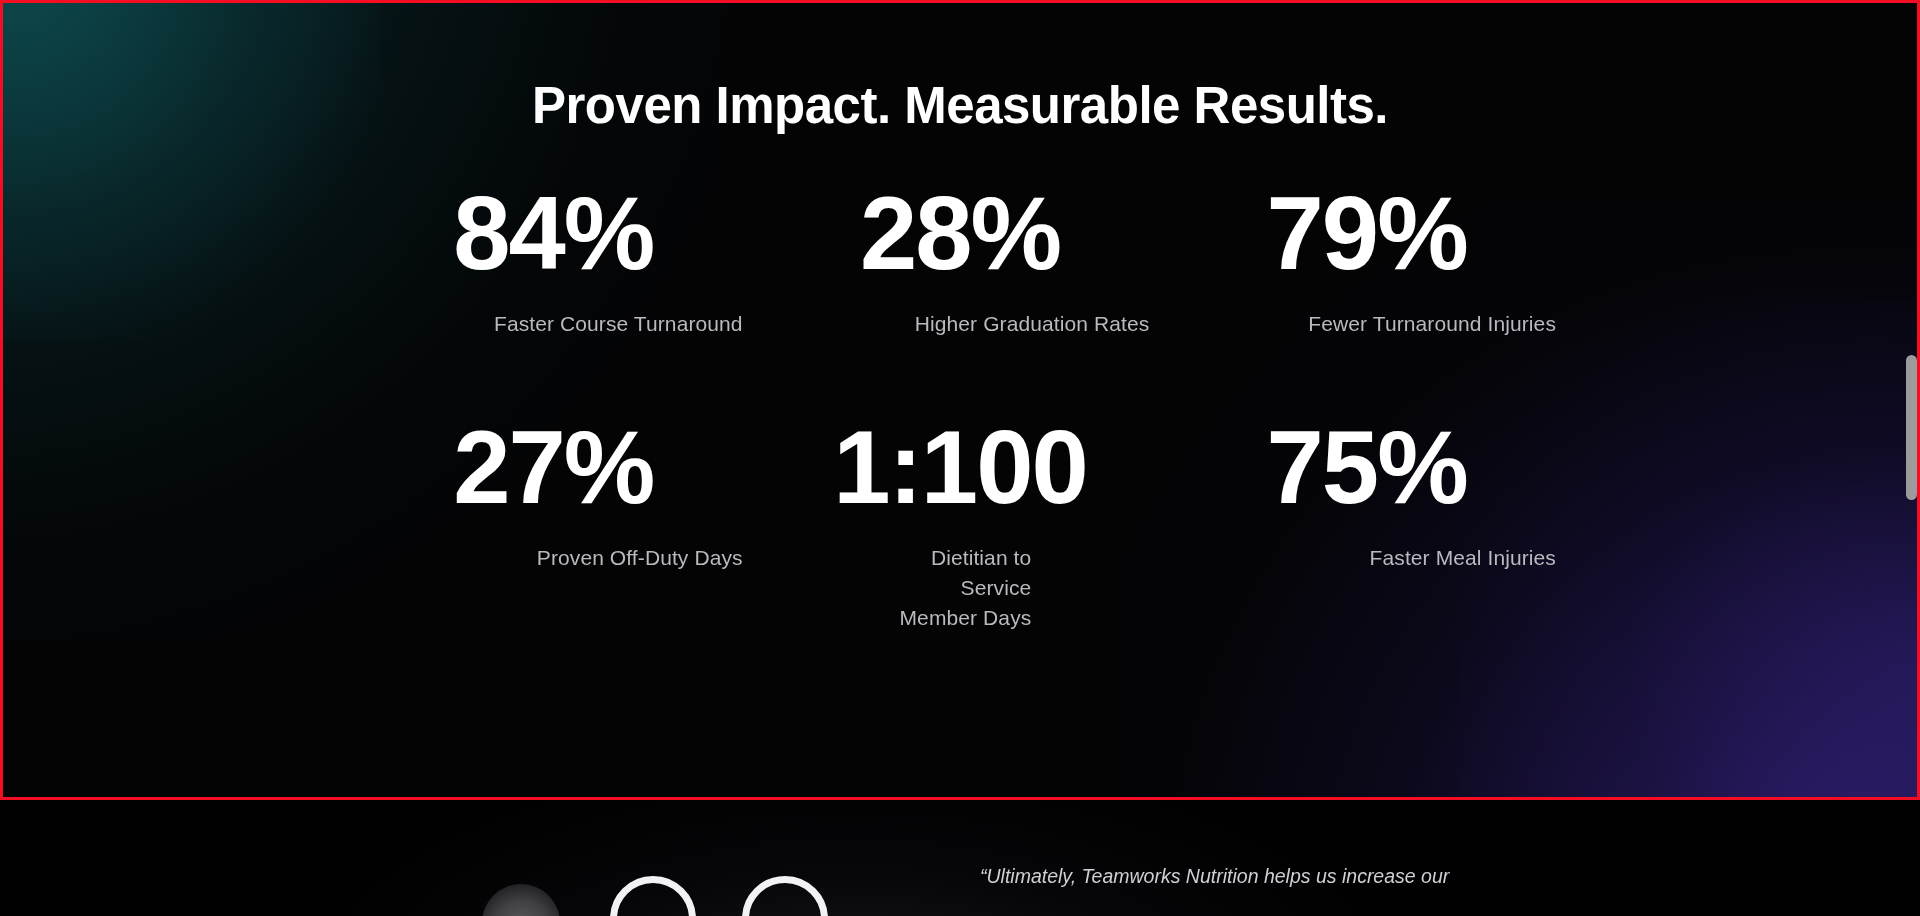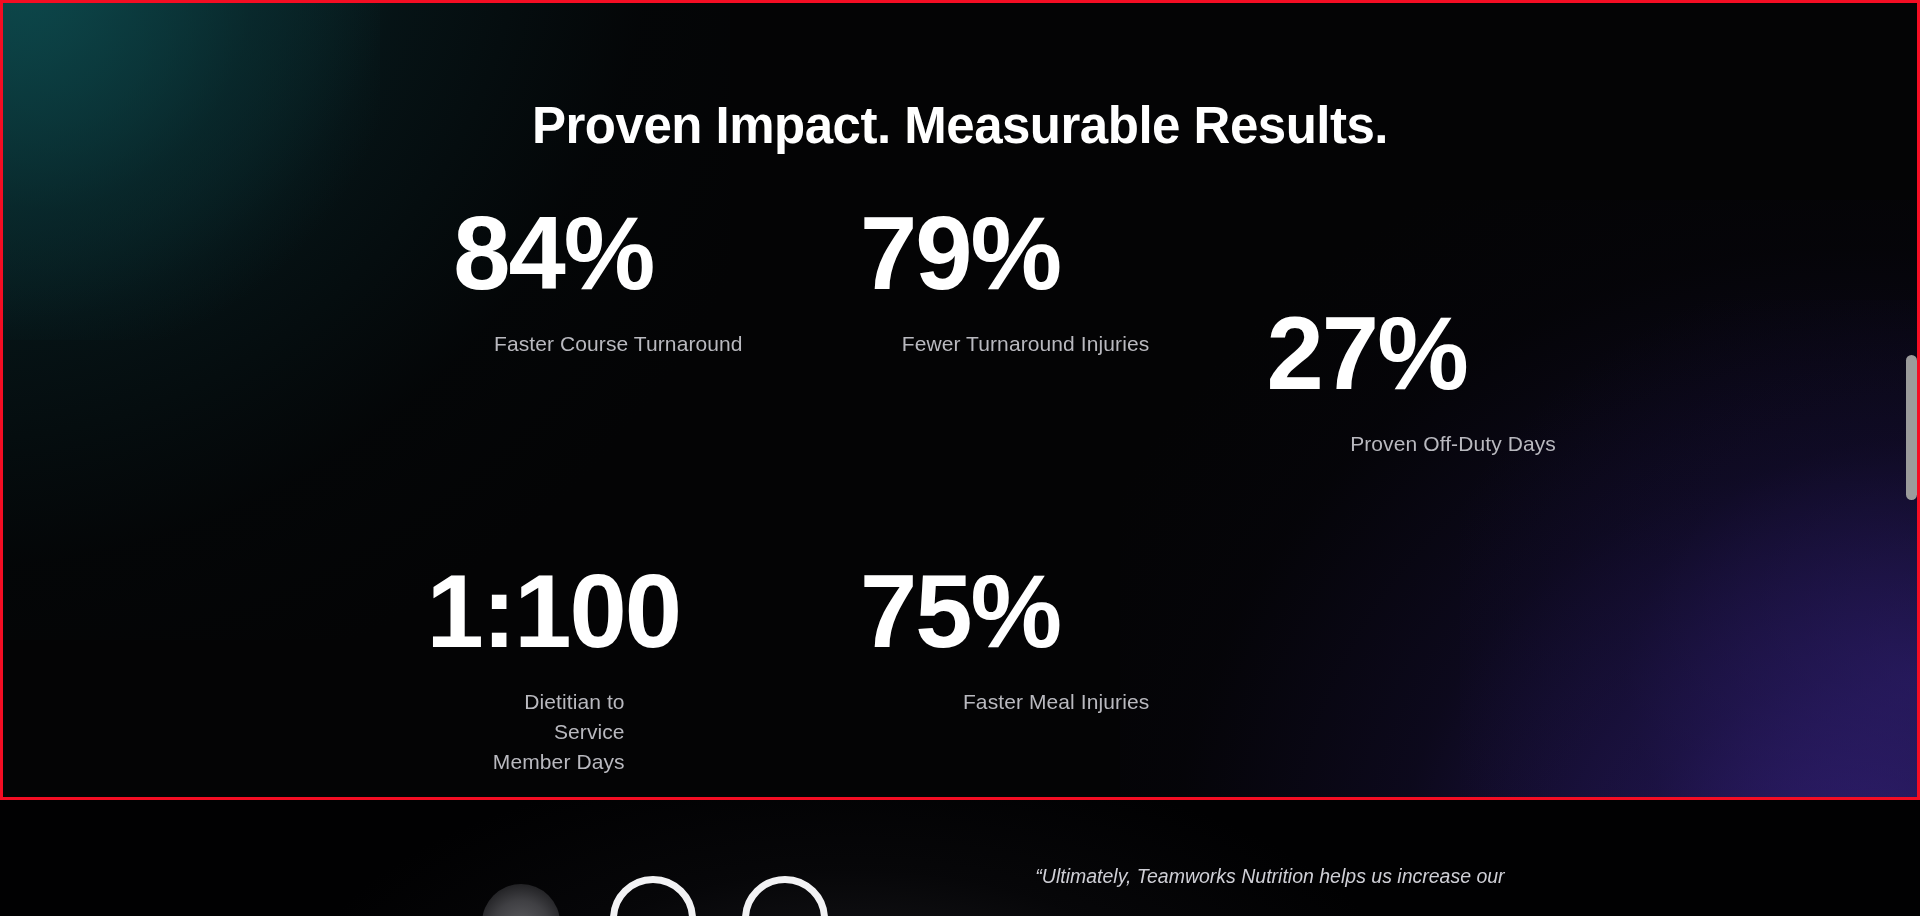--- a/index.html
+++ b/index.html
@@ -72,21 +72,21 @@
                 rgba(46,30,110,0.55) 0%,
                 rgba(24,16,60,0.28) 45%,
                 rgba(0,0,0,0) 78%);
     pointer-events:none;
   }
 
   .impact-inner {
     position:relative;
     z-index:3;
     width:1920px;
-    padding-top:96px;
+    padding-top:76px;
   }
 
   #impact-heading {
     text-align:center;
     color:#ffffff;
     font-size:51px;
     line-height:1.18;
     font-weight:700;
     letter-spacing:-0.5px;
     font-family:"Liberation Sans", sans-serif;
@@ -98,21 +98,21 @@
     display:grid;
     grid-template-columns:repeat(3, 1fr);
     row-gap:0;
     column-gap:0;
     margin-top:46px;
   }
   .stat-cell {
     text-align:center;
     padding:0 14px;
   }
-  .stat-row2 { margin-top:100px; }
+  .stat-row2 { margin-top:76px; }
 
   .stat-value {
     color:#ffffff;
     font-size:103px;
     font-weight:700;
     line-height:1.0;
     letter-spacing:-2px;
     white-space:nowrap;
     font-family:"Liberation Sans", sans-serif;
   }
@@ -182,21 +182,20 @@
   .logo-c {
     left:272px; width:86px; height:86px;
     border:7px solid #f2f2f4;
     background:transparent;
   }
 
   #testimonial-quote {
     position:absolute;
     left:980px; top:862px;
     width:580px;
-    text-align:center;
     color:#cfcfd6;
     font-size:19.5px;
     font-style:italic;
     line-height:1.52;
     z-index:5;
     font-family:"Liberation Sans", sans-serif;
   }
 
   
   #scrollbar-track {
@@ -233,20 +232,24 @@
 
       <h2 id="impact-heading">Proven Impact. Measurable Results.</h2>
 
       <div class="stats-grid">
 
         <div class="stat-cell">
           <div class="stat-value">84%</div>
           <div class="stat-label">Faster Course Turnaround</div>
         </div>
 
+        <div class="stat-cell">
+          <div class="stat-value">28%</div>
+          <div class="stat-label">Higher Graduation Rates</div>
+        </div>
 
         <div class="stat-cell">
           <div class="stat-value">79%</div>
           <div class="stat-label">Fewer Turnaround Injuries</div>
         </div>
 
         <div class="stat-cell stat-row2">
           <div class="stat-value">27%</div>
           <div class="stat-label">Proven Off-Duty Days</div>
         </div>

